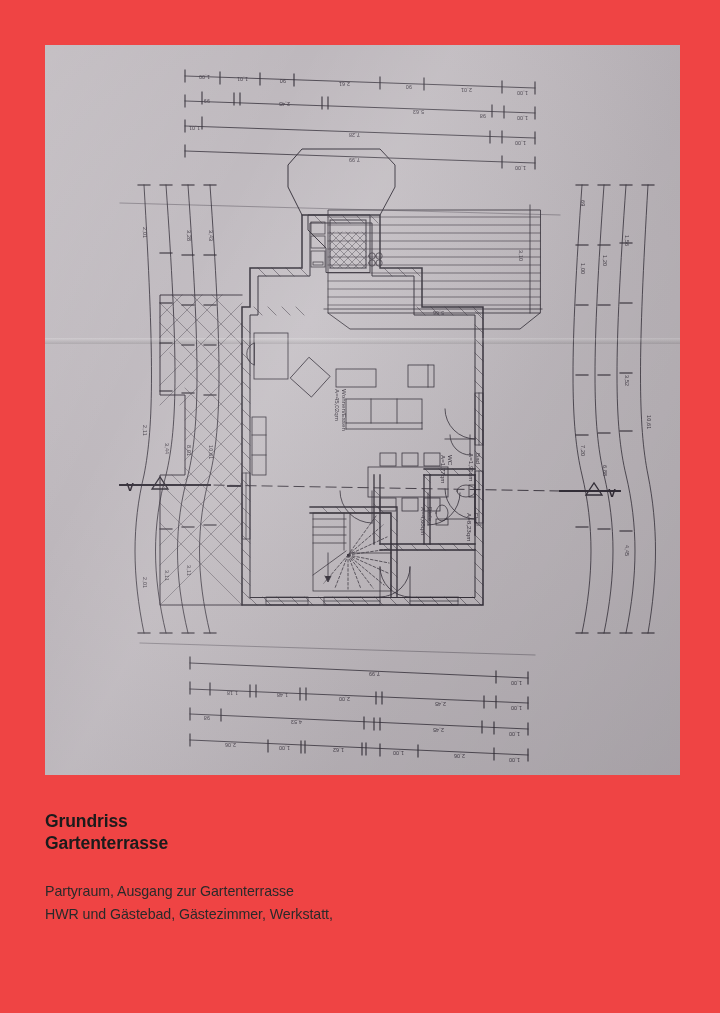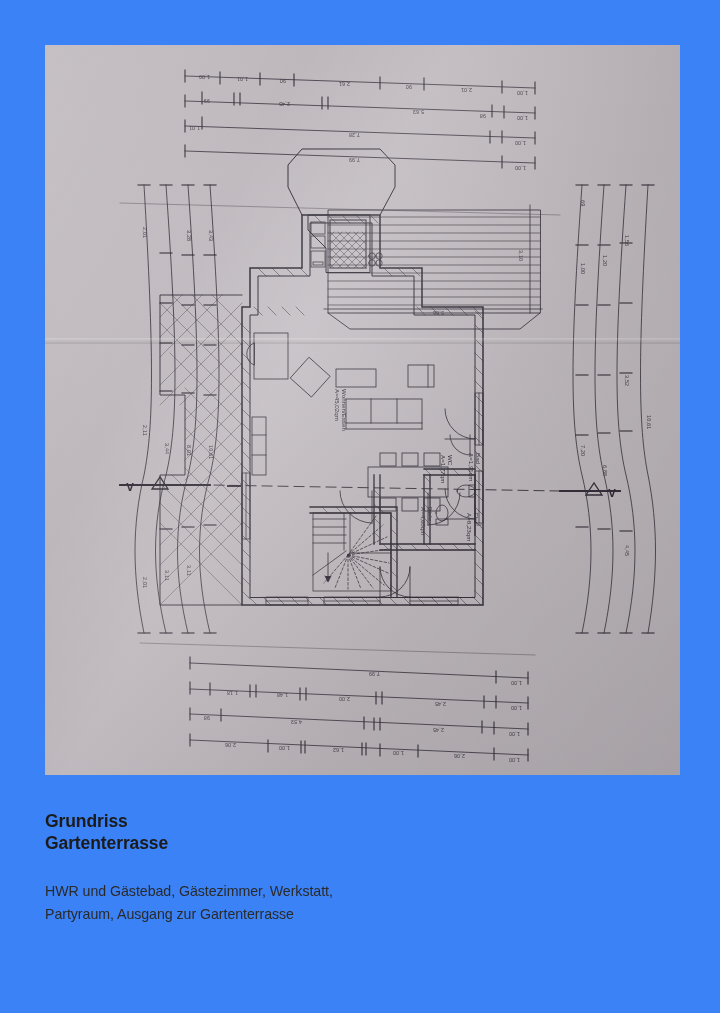--- a/index.html
+++ b/index.html
@@ -3,21 +3,21 @@
 <meta charset="utf-8">
 <style>
   html,body{margin:0;padding:0;}
   body{
     width:720px;height:1013px;
     background:#ffffff;
     font-family:"Liberation Sans", sans-serif;
     overflow:hidden;
     position:relative;
   }
-  .page{position:absolute;inset:0;background:#3b82f6;}
+  .page{position:absolute;inset:0;background:#ef4444;}
 
   
   .photo{
     position:absolute;left:45px;top:45px;width:635px;height:730px;
     background:
       radial-gradient(ellipse 120% 90% at 42% 38%, #c4bfc4 0%, #bdb7bc 48%, #b2acb2 100%);
     overflow:hidden;
   }
   .photo .glare{
     position:absolute;inset:0;
@@ -693,18 +693,18 @@
     <div class="fold"></div>
     <div class="glare"></div>
   </div>
 
   <div class="caption">
     <div class="cap-title">
       <div>Grundriss</div>
       <div>Gartenterrasse</div>
     </div>
     <div class="cap-body">
+      <div>Partyraum, Ausgang zur Gartenterrasse</div>
       <div>HWR und Gästebad, Gästezimmer, Werkstatt,</div>
-      <div>Partyraum, Ausgang zur Gartenterrasse</div>
     </div>
   </div>
 
 </div>
 
 </body></html>

